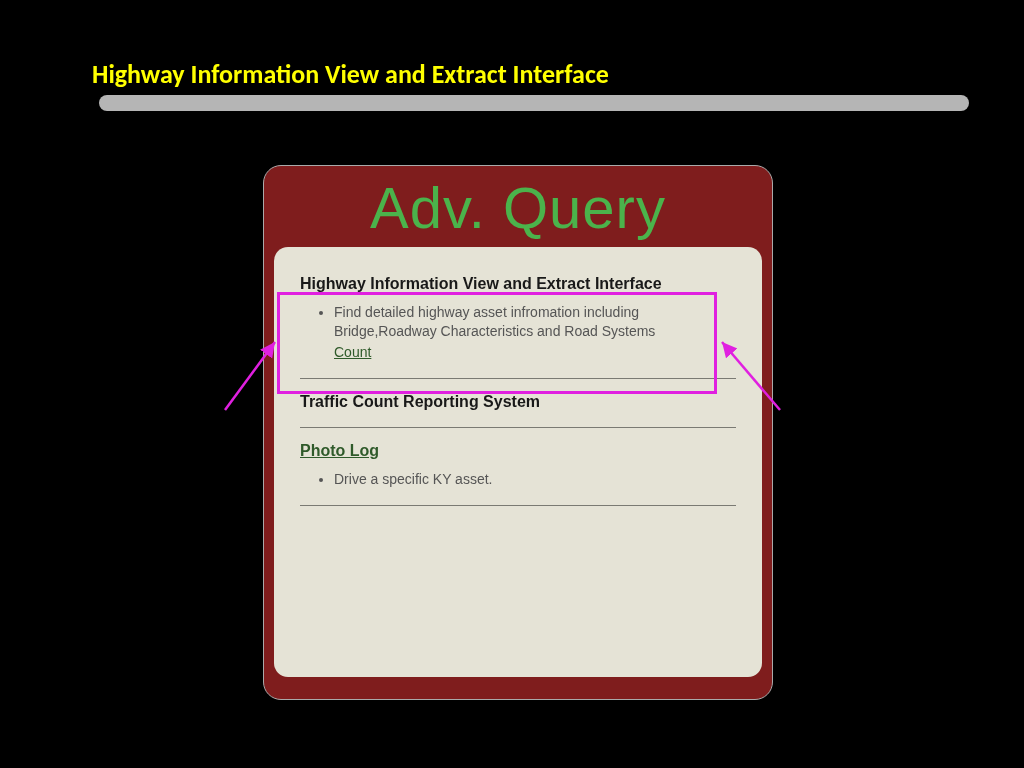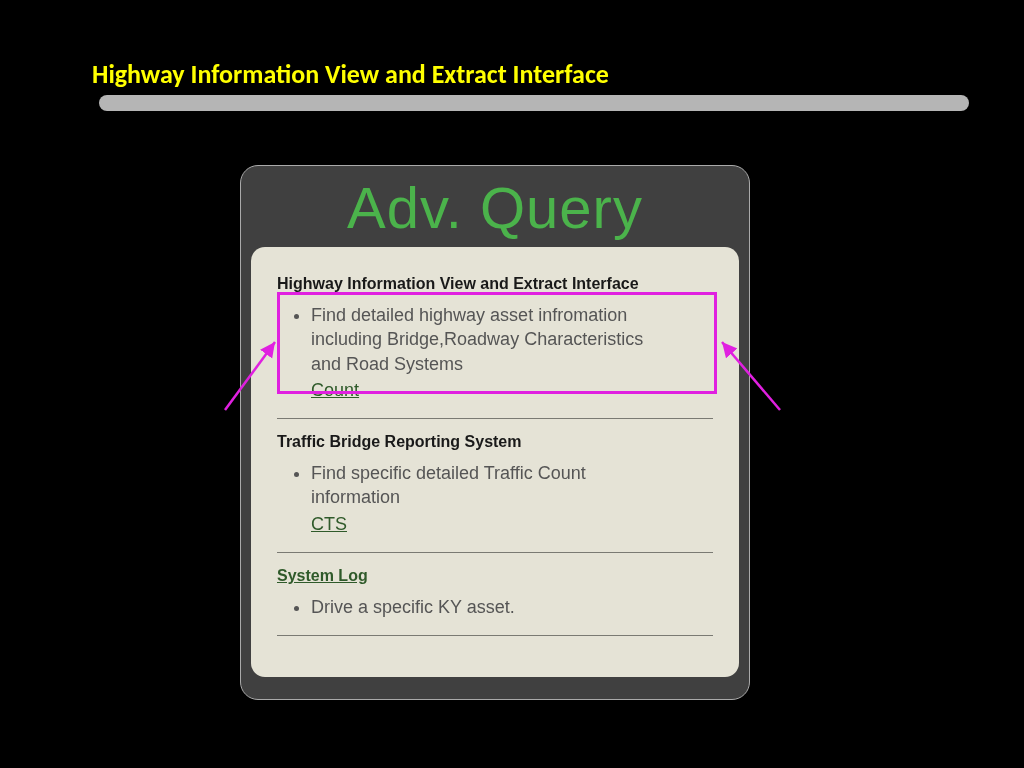--- a/index.html
+++ b/index.html
@@ -25,24 +25,24 @@
     top: 95px;
     left: 99px;
     width: 870px;
     height: 16px;
     background: #b5b5b5;
     border-radius: 8px;
   }
   .card {
     position: absolute;
     top: 165px;
-    left: 240px;
+    left: 263px;
     width: 510px;
     height: 535px;
-    background: #404040;
+    background: #7f1d1d;
     border-radius: 18px;
     border: 1px solid #aaa;
     overflow: hidden;
   }
   .card-title {
     font-family: "Trebuchet MS", "Gill Sans", sans-serif;
     color: #4bb34b;
     font-size: 58px;
     text-align: center;
     padding: 8px 0 6px 0;
@@ -69,21 +69,21 @@
   .section-heading.linkish {
     color: #2f5a2a;
     text-decoration: underline;
   }
   .section ul {
     list-style: disc;
     margin: 0 0 0 34px;
     padding: 0;
   }
   .section li {
-    font-size: 18px;
+    font-size: 14px;
     color: #555;
     line-height: 1.35;
     max-width: 360px;
   }
   .inline-link {
     color: #2f5a2a;
     text-decoration: underline;
     display: inline-block;
     margin-top: 2px;
     cursor: pointer;
@@ -123,33 +123,27 @@
         <li>
           <span>Find detailed highway asset infromation including Bridge,Roadway Characteristics and Road Systems</span><br>
           <span class="inline-link">Count</span>
         </li>
       </ul>
     </div>
 
     <hr class="divider">
 
     <div class="section">
-      <div class="section-heading">Traffic Bridge Reporting System</div>
-      <ul>
-        <li>
-          <span>Find specific detailed Traffic Count information</span><br>
-          <span class="inline-link">CTS</span>
-        </li>
-      </ul>
+      <div class="section-heading">Traffic Count Reporting System</div>
     </div>
 
     <hr class="divider">
 
     <div class="section">
-      <div class="section-heading linkish">System Log</div>
+      <div class="section-heading linkish">Photo Log</div>
       <ul>
         <li>
           <span>Drive a specific KY asset.</span>
         </li>
       </ul>
     </div>
 
     <hr class="divider">
 
   </div>

